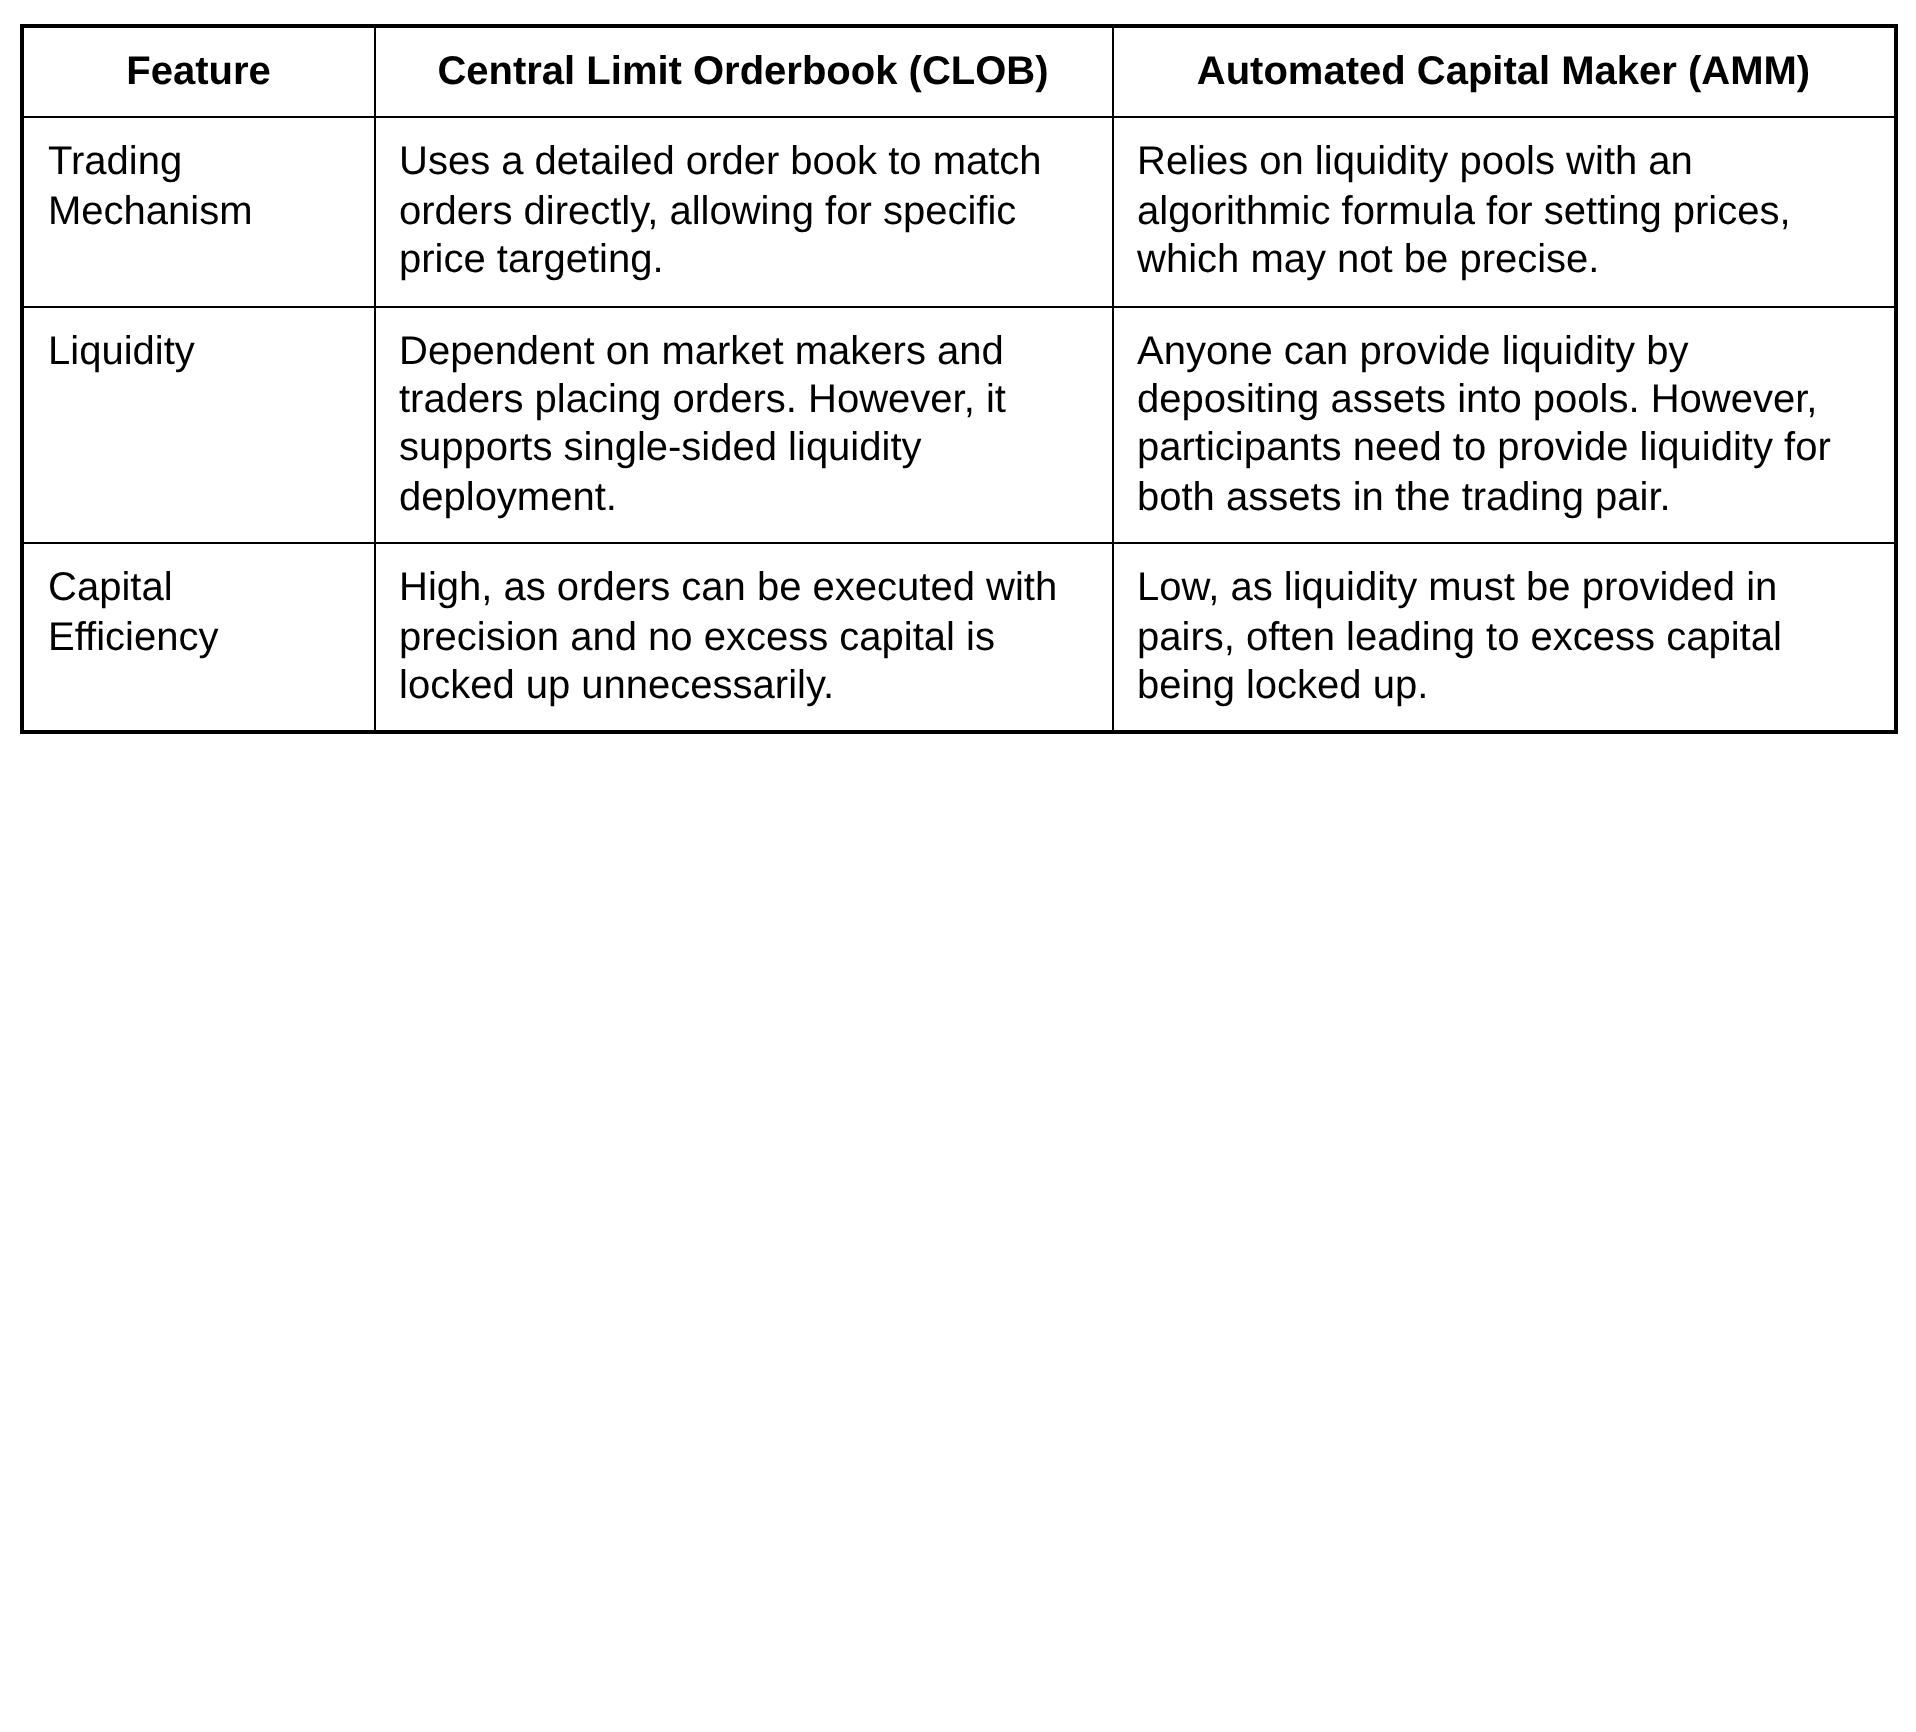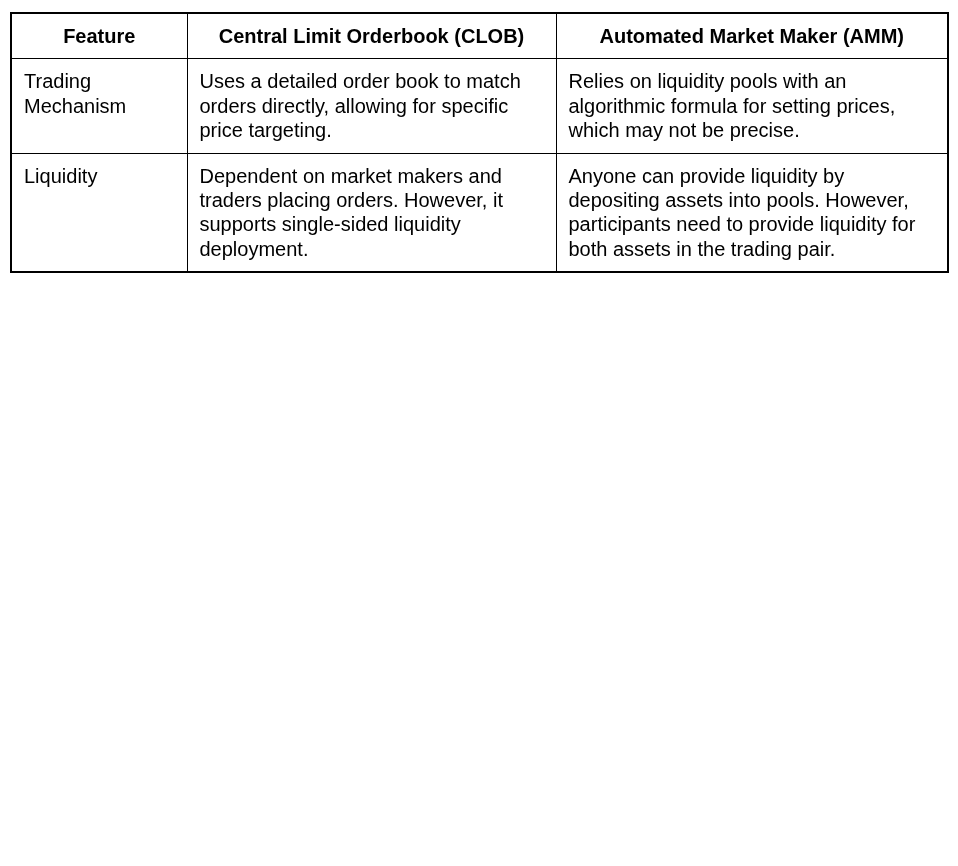--- a/index.html
+++ b/index.html
@@ -52,29 +52,34 @@
   <table class="compare">
     <colgroup>
       <col class="c-feature">
       <col class="c-clob">
       <col class="c-amm">
     </colgroup>
     <thead>
       <tr>
         <th>Feature</th>
         <th>Central Limit Orderbook (CLOB)</th>
-        <th>Automated Market Maker (AMM)</th>
+        <th>Automated Capital Maker (AMM)</th>
       </tr>
     </thead>
     <tbody>
       <tr>
         <td>Trading Mechanism</td>
         <td>Uses a detailed order book to match orders directly, allowing for specific price targeting.</td>
         <td>Relies on liquidity pools with an algorithmic formula for setting prices, which may not be precise.</td>
       </tr>
       <tr>
         <td>Liquidity</td>
         <td>Dependent on market makers and traders placing orders. However, it supports single-sided liquidity deployment.</td>
         <td>Anyone can provide liquidity by depositing assets into pools. However, participants need to provide liquidity for both assets in the trading pair.</td>
       </tr>
+      <tr>
+        <td>Capital Efficiency</td>
+        <td>High, as orders can be executed with precision and no excess capital is locked up unnecessarily.</td>
+        <td>Low, as liquidity must be provided in pairs, often leading to excess capital being locked up.</td>
+      </tr>
     </tbody>
   </table>
 </div>
 
 </body></html>

